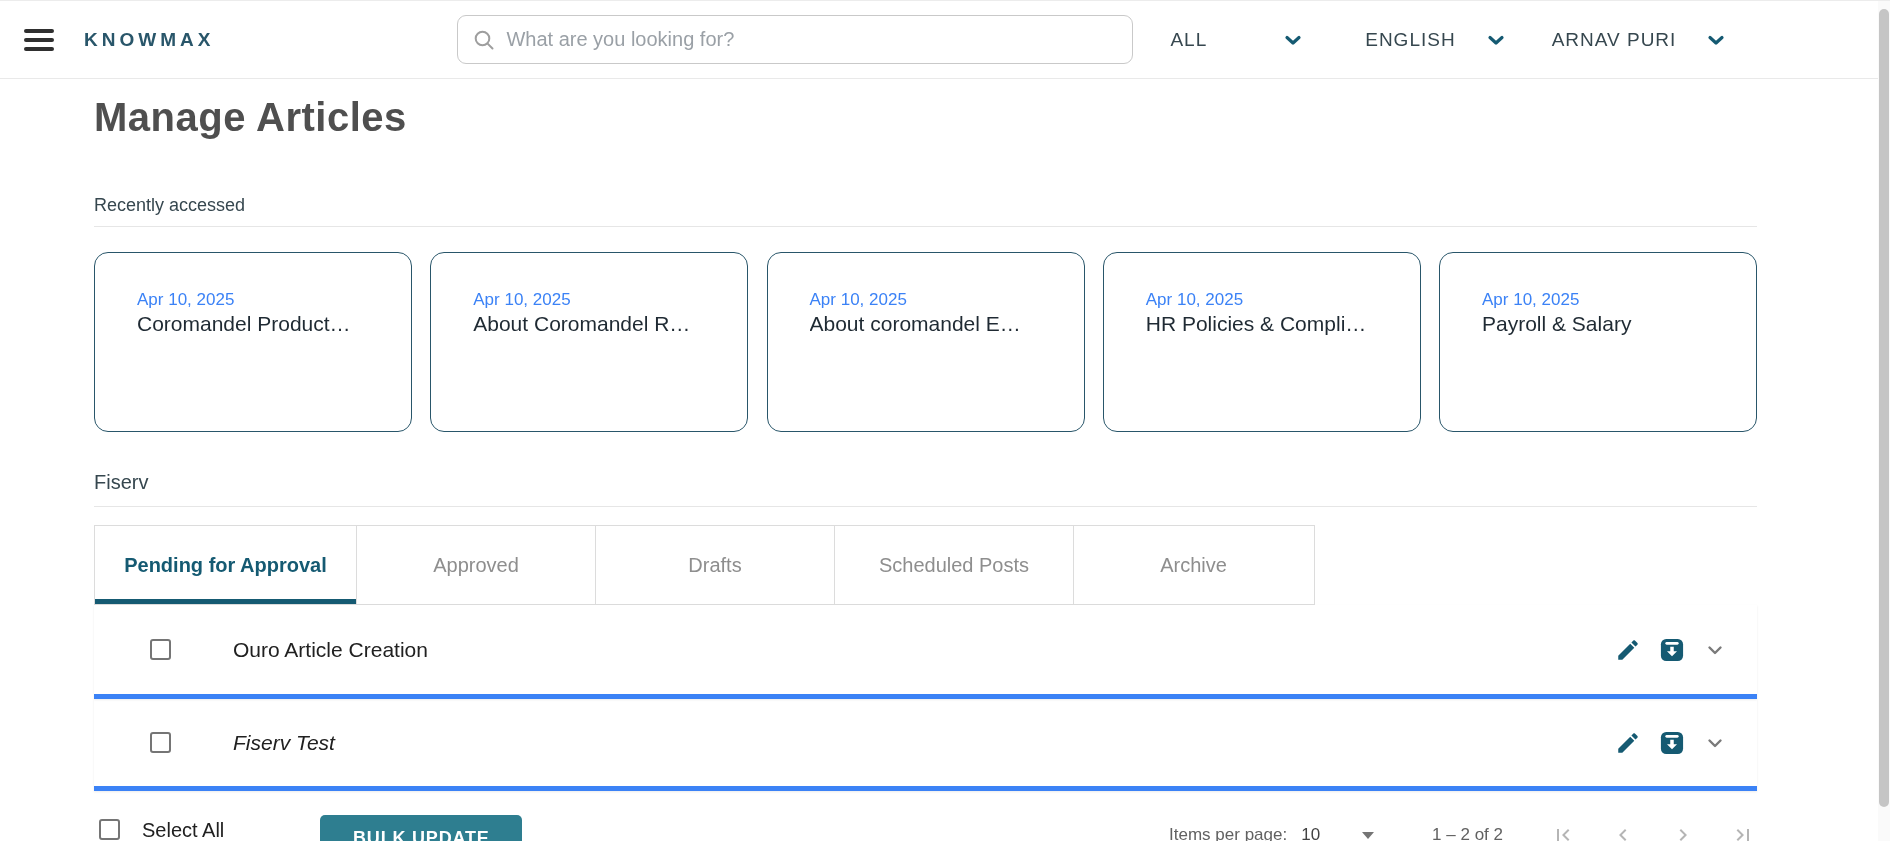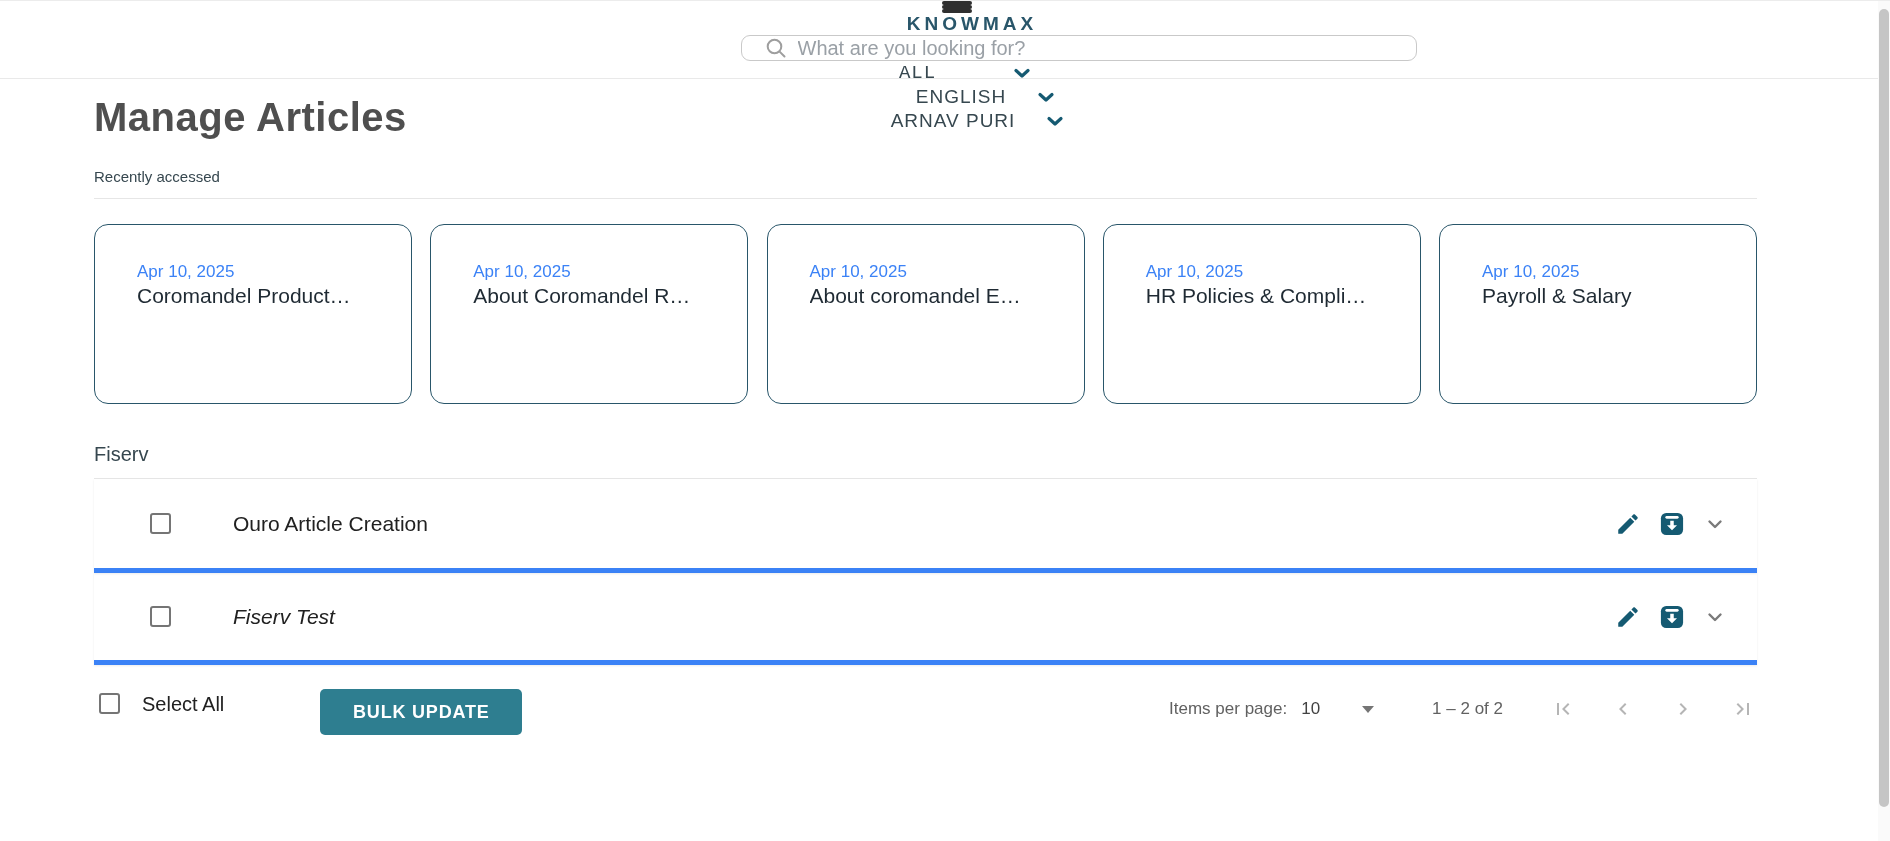--- a/index.html
+++ b/index.html
@@ -1,37 +1,37 @@
 <!DOCTYPE html>
 <html><head>
 <meta charset="utf-8">
 <style>
   * { margin:0; padding:0; box-sizing:border-box; }
   html,body { width:1890px; height:841px; overflow:hidden; background:#fff;
     font-family:"Liberation Sans","DejaVu Sans",sans-serif; }
   .page { position:relative; width:1890px; height:841px; overflow:hidden; background:#fff; border-top:1px solid #ececec; }
 
   
-  .header { height:78px; display:flex; align-items:center; border-bottom:1px solid #e9e9e9; padding-left:24px;flex-direction:column; }
+  .header { height:78px; display:flex; align-items:center; border-bottom:1px solid #e9e9e9; padding-left:24px; }
   .hamburger { width:30px; height:22px; display:flex; flex-direction:column; justify-content:space-between; cursor:pointer; }
   .hamburger span { display:block; height:4px; background:#2f2f2f; border-radius:2px; }
   .brand { margin-left:30px; font-size:19px; font-weight:700; letter-spacing:4px; color:#29566a; }
   .search { margin-left:243px; width:676px; height:49px; border:1px solid #c9c9c9; border-radius:9px;
-    display:flex; align-items:center; padding:0 22px; background:#fff; }
+    display:flex; align-items:center; padding:0 14px; background:#fff; }
   .search input { border:none; outline:none; flex:1; font-size:20px; color:#333; margin-left:10px;
     font-family:"Liberation Sans","DejaVu Sans",sans-serif; background:transparent; }
   .search input::placeholder { color:#9aa0a6; }
   .hdr-select { display:flex; align-items:center; cursor:pointer; }
   .hdr-label { font-size:19px; color:#36474f; letter-spacing:1px; font-weight:500; }
   .chev { margin-left:0; display:flex; align-items:center; }
 
   
   .content { margin-left:94px; margin-right:133px; }
   .page-title { margin-top:14px; font-size:40px; line-height:48px; font-weight:700; color:#4f4f4f; letter-spacing:0.5px; }
-  .section-label { margin-top:24px; font-size:15px; line-height:24px; color:#36474f; }
+  .section-label { margin-top:52px; font-size:18px; line-height:24px; color:#36474f; }
   .rule { margin-top:9px; height:1px; background:#e6e6e6; }
 
   .cards { margin-top:25px; display:flex; justify-content:space-between; }
   .card { width:318px; height:180px; border:1px solid #29566a; border-radius:14px; padding:36px 24px 0 42px; cursor:pointer; background:#fff; }
   .card-date { font-size:17px; color:#3b82f6; line-height:22px; }
   .card-title { font-size:21px; color:#1f2a33; font-weight:500; line-height:26px;
     white-space:nowrap; overflow:hidden; }
 
   .library-label { margin-top:38px; font-size:20px; line-height:24px; color:#36474f; }
   .rule2 { margin-top:12px; height:1px; background:#e6e6e6; }
@@ -82,21 +82,21 @@
         <span></span>
       </div>
     <div class="brand">KNOWMAX</div>
     <div class="search">
       <svg width="24" height="24" viewBox="0 0 24 24">
         <circle cx="10.5" cy="10.5" r="6.8" fill="none" stroke="#9e9e9e" stroke-width="2"></circle>
         <line x1="15.6" y1="15.6" x2="20.5" y2="20.5" stroke="#9e9e9e" stroke-width="2" stroke-linecap="round"></line>
       </svg>
       <input type="text" placeholder="What are you looking for?" style="">
     </div>
-    <div class="hdr-select" style="margin-left:19px;font-family:Liberation Mono, monospace;">
+    <div class="hdr-select" style="margin-left:37px;">
       <span class="hdr-label">ALL</span>
       <span class="chev" style="margin-left:74px;">
         <svg width="24" height="24" viewBox="0 0 24 24">
             <path d="M6 9.5 L12 15 L18 9.5" fill="none" stroke="#155a72" stroke-width="3.2" stroke-linecap="round" stroke-linejoin="round"></path>
           </svg>
       </span>
     </div>
     <div class="hdr-select" style="margin-left:60px;">
       <span class="hdr-label">ENGLISH</span>
       <span class="chev" style="margin-left:28px;">
@@ -140,20 +140,27 @@
       </div>
       <div class="card">
         <div class="card-date">Apr 10, 2025</div>
         <div class="card-title">Payroll &amp; Salary</div>
       </div>
     </div>
 
     <div class="library-label">Fiserv</div>
     <div class="rule2"></div>
 
+    <div class="tabs">
+      <div class="tab first active">Pending for Approval</div>
+      <div class="tab">Approved</div>
+      <div class="tab">Drafts</div>
+      <div class="tab">Scheduled Posts</div>
+      <div class="tab">Archive</div>
+    </div>
 
     <div class="row">
       <div class="checkbox"></div>
       <div class="row-title">Ouro Article Creation</div>
       <div class="row-actions">
         <span class="icon-btn">
           <svg width="26" height="26" viewBox="0 0 24 24">
               <path fill="#155a72" d="M3 17.25V21h3.75L17.81 9.94l-3.75-3.75L3 17.25zM20.71 7.04c.39-.39.39-1.02 0-1.41l-2.34-2.34c-.39-.39-1.02-.39-1.41 0l-1.83 1.83 3.75 3.75 1.83-1.83z"></path>
             </svg>
         </span>

